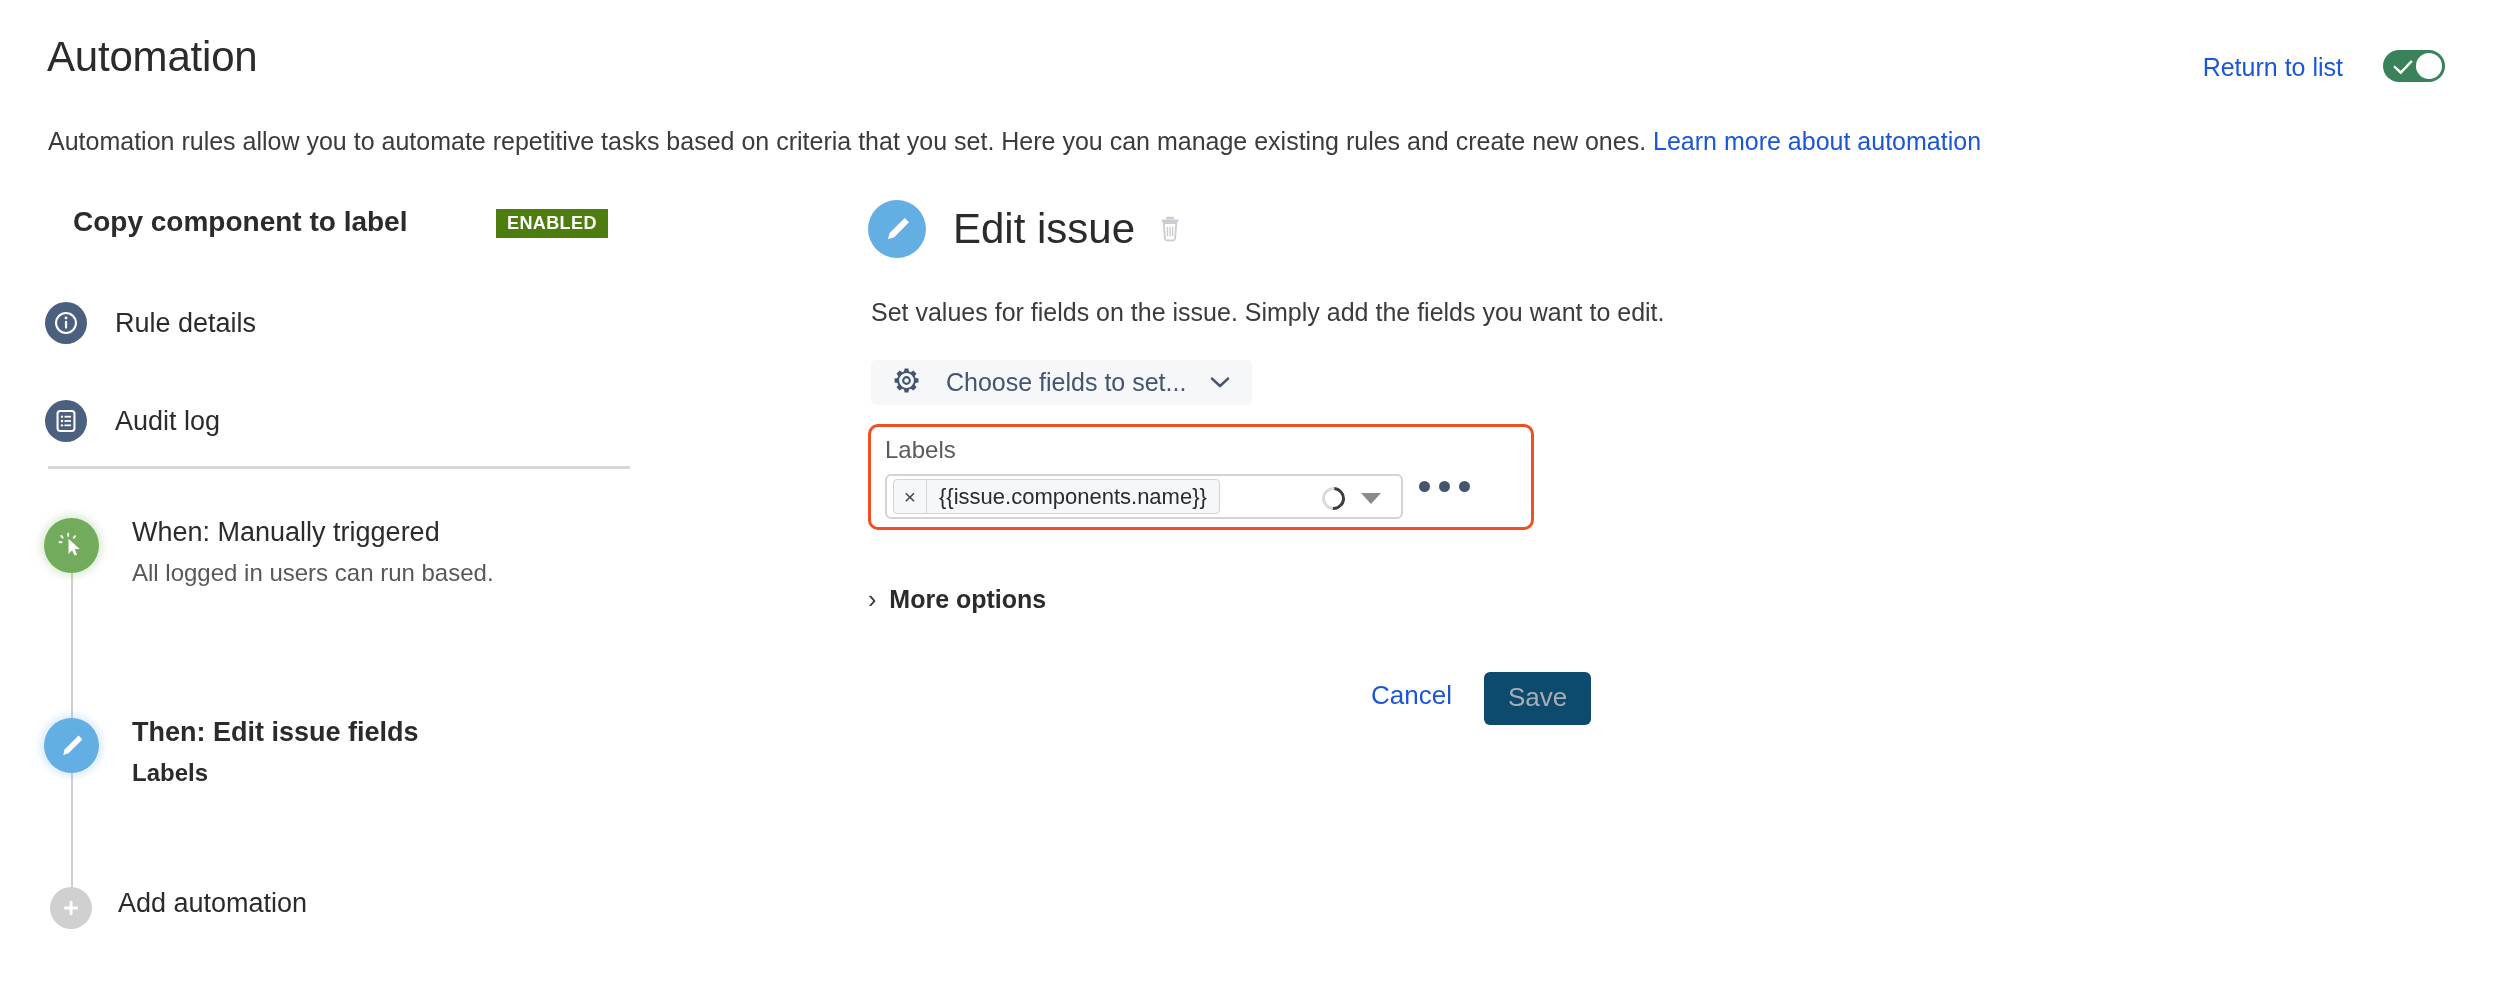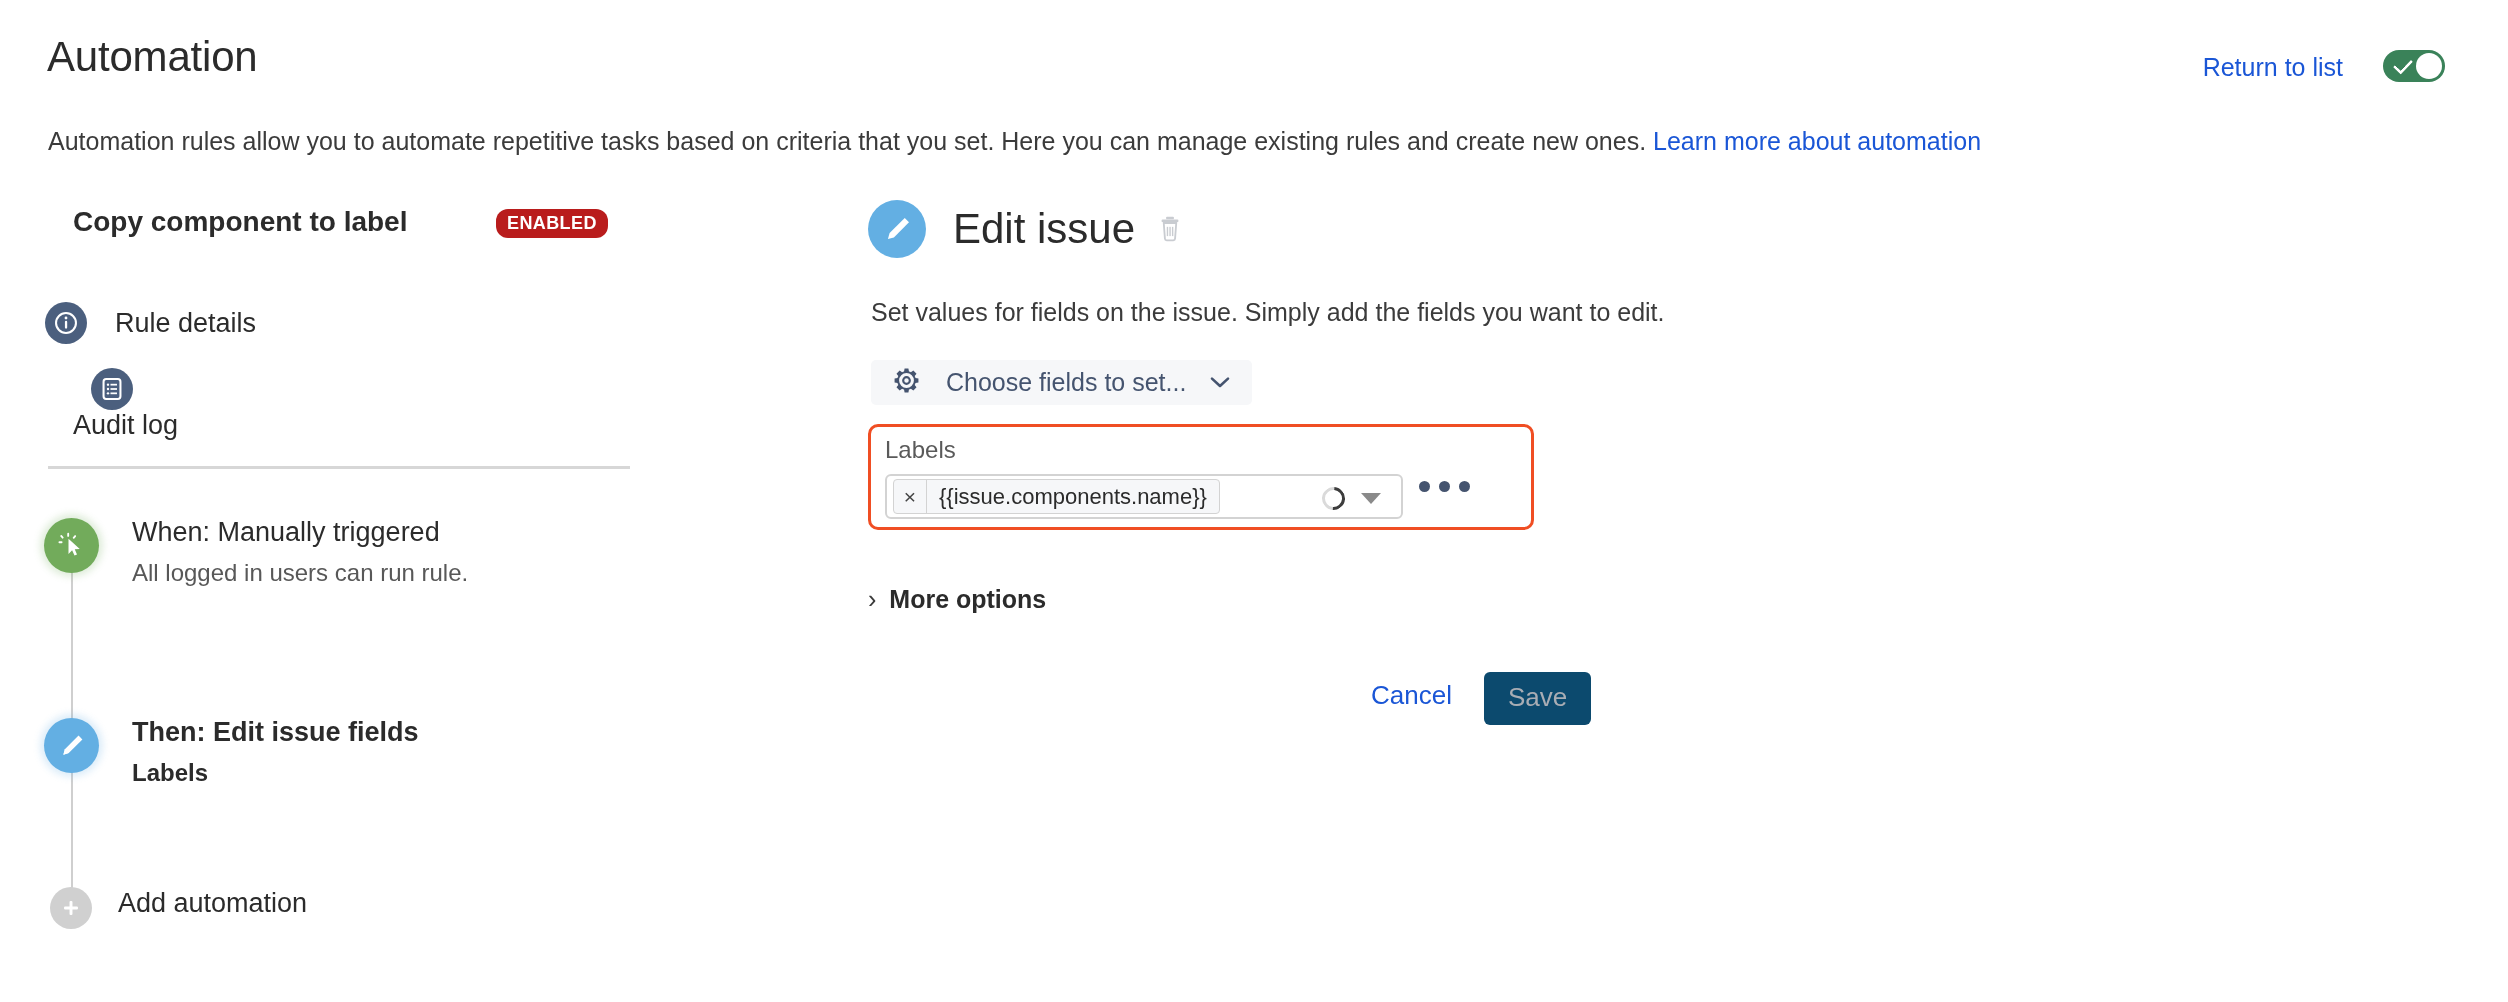--- a/index.html
+++ b/index.html
@@ -93,27 +93,27 @@
     font-weight: bold;
     color: #2b2b2b;
     line-height: 1;
     white-space: nowrap;
     margin-left: 25px;
   }
   #status-badge {
     position: absolute;
     left: 496px;
     top: 209px;
-    background: #b91c1c;
+    background: #4d7c0f;
     color: #ffffff;
     font-size: 18px;
     font-weight: bold;
     letter-spacing: 0.4px;
     padding: 5px 11px 6px 11px;
-    border-radius: 12px;
+    border-radius: 0;
     line-height: 1;
   }
 
   .nav-item {
     position: absolute;
     left: 45px;
     display: flex;
     align-items: center;
     cursor: pointer;
   }
@@ -127,21 +127,21 @@
     justify-content: center;
     flex: none;
   }
   .nav-item .lbl {
     margin-left: 28px;
     font-size: 27px;
     color: #2b2b2b;
     white-space: nowrap;
   }
   #nav-rule-details { top: 302px; }
-  #nav-audit-log    { top: 368px; flex-direction: column; }
+  #nav-audit-log    { top: 400px; }
 
   #sidebar-divider {
     position: absolute;
     left: 48px;
     top: 466px;
     width: 582px;
     height: 3px;
     background: #d7d7d7;
   }
 
@@ -475,21 +475,21 @@
     <svg width="30" height="30" viewBox="0 0 24 24">
       <path d="M9.2 6.2 L9.2 18.4 L12.1 15.4 L14 19.6 L16 18.7 L14.2 14.6 L18.2 14.4 Z" fill="#fff"></path>
       <rect x="8.2" y="1.4" width="1.5" height="3.2" rx="0.7" fill="#fff"></rect>
       <rect x="3.2" y="3.1" width="1.5" height="3.2" rx="0.7" fill="#fff" transform="rotate(-42 3.9 4.7)"></rect>
       <rect x="13.2" y="3.1" width="1.5" height="3.2" rx="0.7" fill="#fff" transform="rotate(42 13.9 4.7)"></rect>
       <rect x="1.2" y="8.2" width="3.2" height="1.5" rx="0.7" fill="#fff"></rect>
     </svg>
   </span>
   <div class="body">
     <div class="title plain">When: Manually triggered</div>
-    <div class="sub">All logged in users can run rule.</div>
+    <div class="sub">All logged in users can run based.</div>
   </div>
 </div>
 
 <div class="step" id="step-then">
   <span class="bullet blue">
     <svg width="28" height="28" viewBox="0 0 24 24">
       <path d="M17.6 3.1 L20.9 6.4 L9.2 18.1 L4.6 19.4 L5.9 14.8 Z" fill="#fff"></path>
       <path d="M5.9 14.8 L9.2 18.1 L4.6 19.4 Z" fill="#fff"></path>
     </svg>
   </span>

